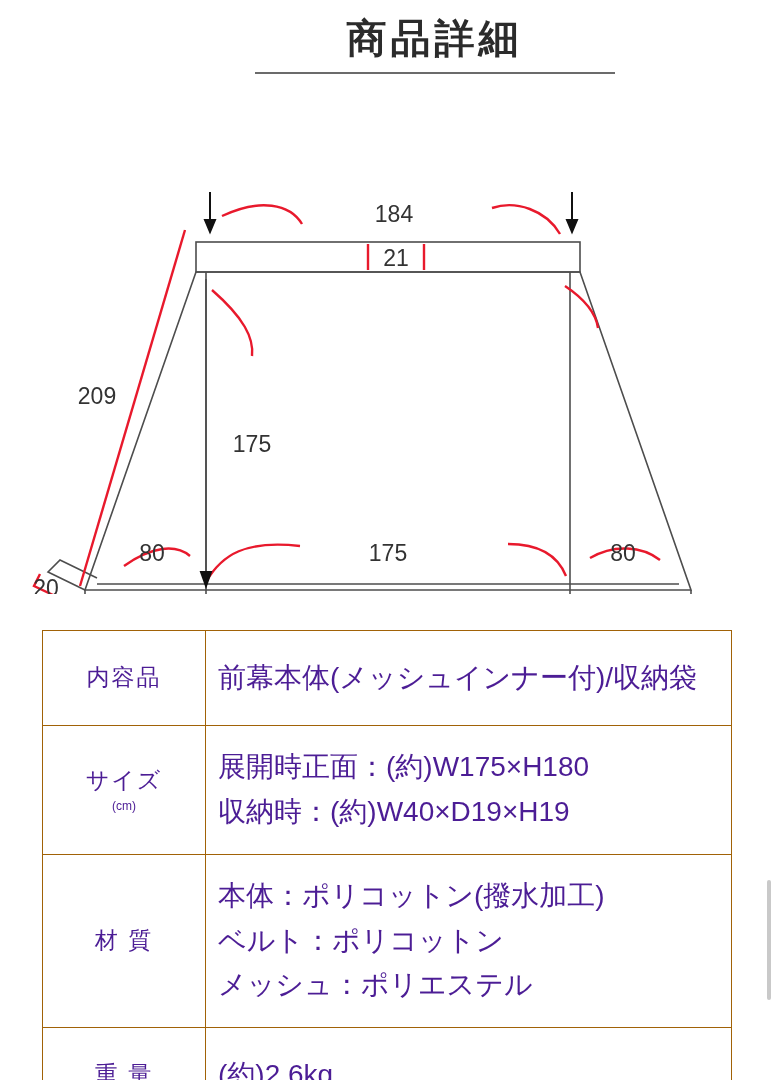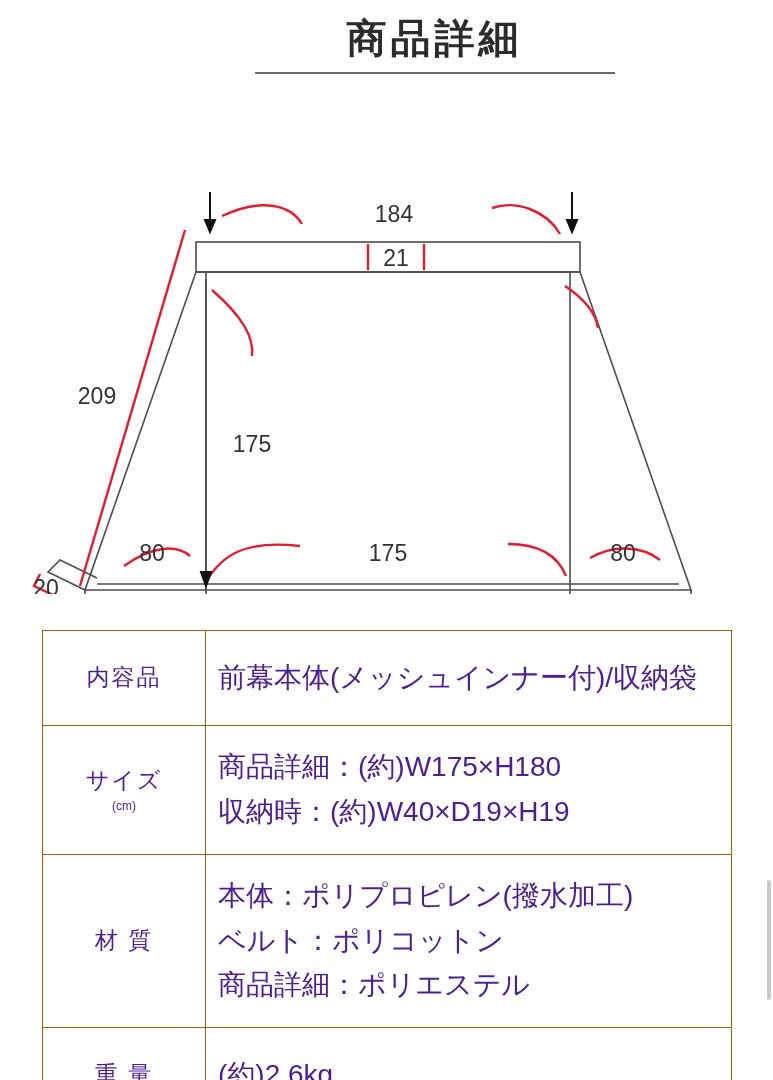--- a/index.html
+++ b/index.html
@@ -194,32 +194,32 @@
         <td class="value">
           <div>前幕本体(メッシュインナー付)/収納袋</div>
         </td>
       </tr>
       <tr class="r2">
         <td class="label">
           <span>サイズ</span>
           <span class="sub">(cm)</span>
         </td>
         <td class="value">
-          <div>商品詳細：(約)W175×H180</div>
+          <div>展開時正面：(約)W175×H180</div>
           <div>収納時：(約)W40×D19×H19</div>
         </td>
       </tr>
       <tr class="r3">
         <td class="label">
           <span>材 質</span>
         </td>
         <td class="value">
-          <div>本体：ポリプロピレン(撥水加工)</div>
+          <div>本体：ポリコットン(撥水加工)</div>
           <div>ベルト：ポリコットン</div>
-          <div>商品詳細：ポリエステル</div>
+          <div>メッシュ：ポリエステル</div>
         </td>
       </tr>
       <tr class="r4">
         <td class="label">
           <span>重 量</span>
         </td>
         <td class="value">
           <div>(約)2.6kg</div>
         </td>
       </tr>

